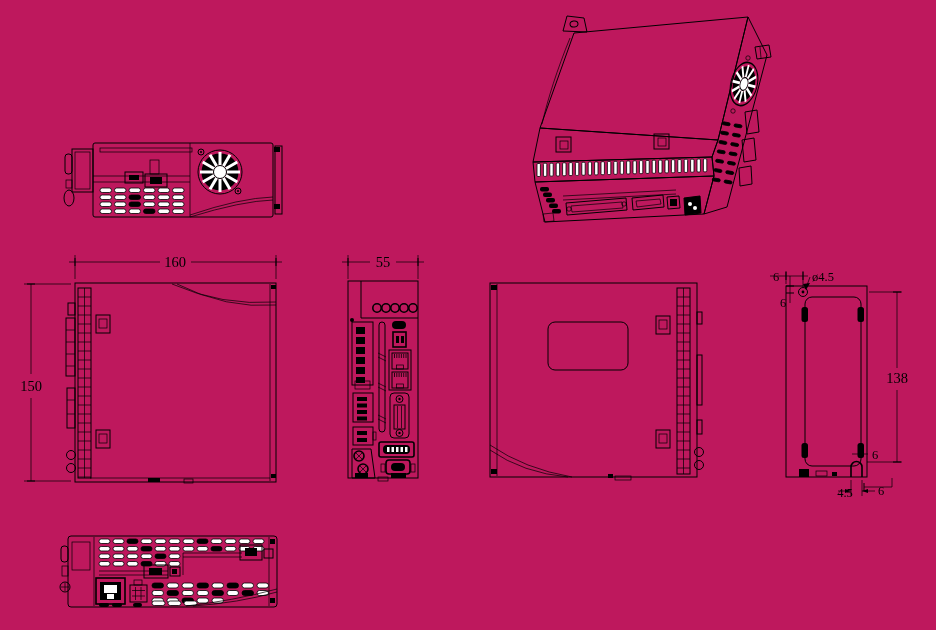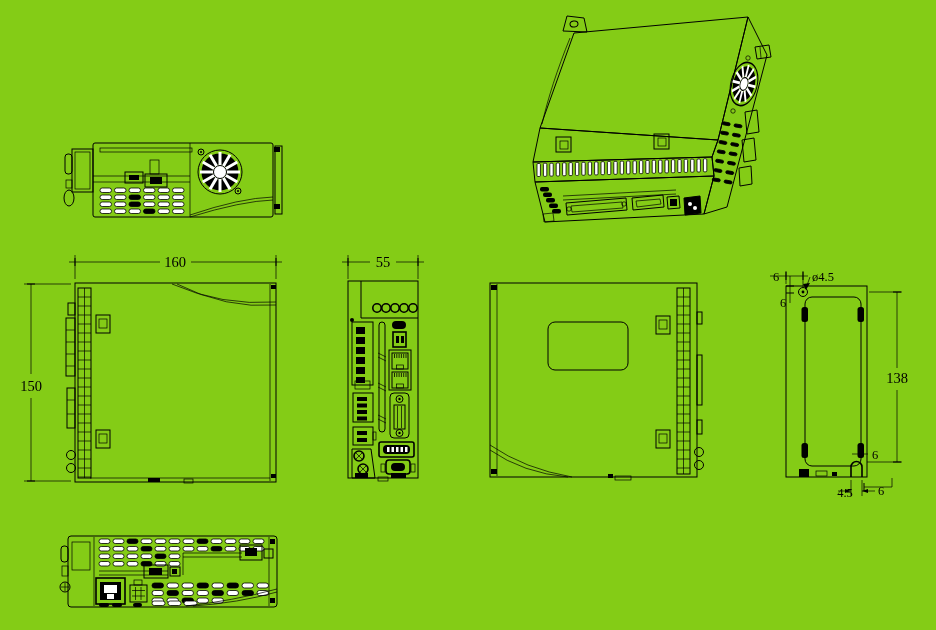--- a/index.html
+++ b/index.html
@@ -1,16 +1,16 @@
 <!DOCTYPE html>
 <html><head>
 <meta charset="utf-8">
 <style>
   html,body{margin:0;padding:0;background:#fff;}
-  #stage{position:relative;width:936px;height:630px;background:#84cc16;overflow:hidden;}
+  #stage{position:relative;width:936px;height:630px;background:#be185d;overflow:hidden;}
   svg{display:block;}
   text{font-family:"Liberation Serif", serif; fill:#000;}
   .dim{font-size:14.5px;}
   .dimsm{font-size:12.5px;}
   .ln{stroke:#000;fill:none;stroke-width:1;}
   .thin{stroke:#000;fill:none;stroke-width:0.7;}
   .bold{stroke:#000;fill:none;stroke-width:1.6;}
 </style>
 </head>
 <body>

